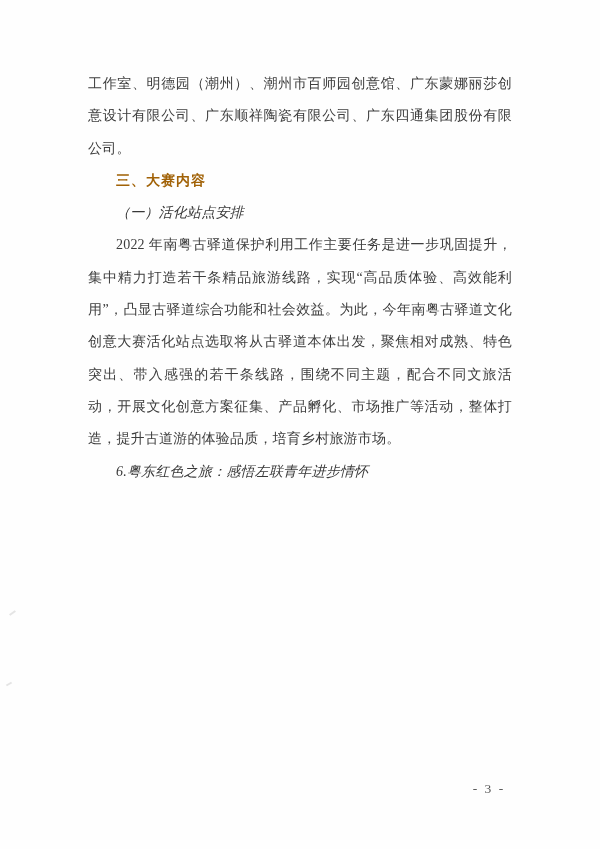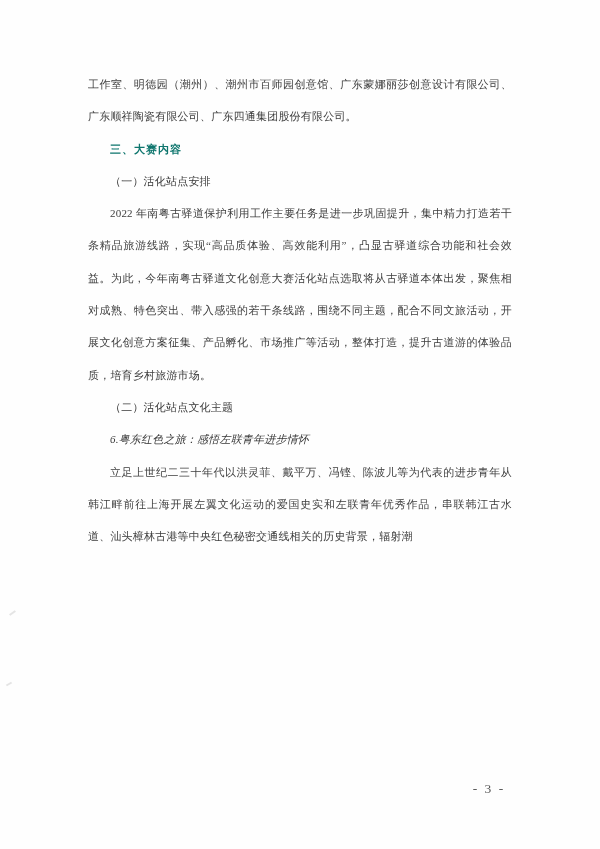--- a/index.html
+++ b/index.html
@@ -15,43 +15,44 @@
     background: #fefefe;
     overflow: hidden;
     font-family: "Liberation Serif", "DejaVu Serif", serif;
     color: #3d3d3d;
   }
   .content {
     position: absolute;
     left: 88px;
     top: 68px;
     width: 424px;
-    font-size: 11px;
+    font-size: 14px;
     line-height: 32.3px;
     text-align: justify;
     letter-spacing: 0.2px;
   }
   .content > div {
     margin: 0;
   }
   .para {
     text-indent: 2em;
   }
   .para-cont {
     text-indent: 0;
   }
   .h1 {
     text-indent: 2em;
-    font-family: Liberation Sans, sans-serif;
+    font-family: Liberation Serif, serif;
     font-weight: bold;
-    color: #0f766e;
+    color: #a16207;
     letter-spacing: 1px;
   }
   .h2 {
     text-indent: 2em;
+    font-style: italic;
     color: #383838;
   }
   .h3 {
     text-indent: 2em;
     font-style: italic;
     color: #383838;
   }
   .page-number {
     position: absolute;
     left: 458px;
@@ -87,23 +88,21 @@
 </head>
 <body>
 
 <div class="page">
 
   <div class="content">
     <div class="para-cont">工作室、明德园（潮州）、潮州市百师园创意馆、广东蒙娜丽莎创意设计有限公司、广东顺祥陶瓷有限公司、广东四通集团股份有限公司。</div>
     <div class="h1">三、大赛内容</div>
     <div class="h2">（一）活化站点安排</div>
     <div class="para">2022 年南粤古驿道保护利用工作主要任务是进一步巩固提升，集中精力打造若干条精品旅游线路，实现“高品质体验、高效能利用”，凸显古驿道综合功能和社会效益。为此，今年南粤古驿道文化创意大赛活化站点选取将从古驿道本体出发，聚焦相对成熟、特色突出、带入感强的若干条线路，围绕不同主题，配合不同文旅活动，开展文化创意方案征集、产品孵化、市场推广等活动，整体打造，提升古道游的体验品质，培育乡村旅游市场。</div>
-    <div class="h2">（二）活化站点文化主题</div>
     <div class="h3">6.粤东红色之旅：感悟左联青年进步情怀</div>
-    <div class="para">立足上世纪二三十年代以洪灵菲、戴平万、冯铿、陈波儿等为代表的进步青年从韩江畔前往上海开展左翼文化运动的爱国史实和左联青年优秀作品，串联韩江古水道、汕头樟林古港等中央红色秘密交通线相关的历史背景，辐射潮</div>
   </div>
 
   <div class="page-number">- 3 -</div>
 
   <div class="artifact-1"></div>
   <div class="artifact-2"></div>
 
 </div>
 
 </body></html>

